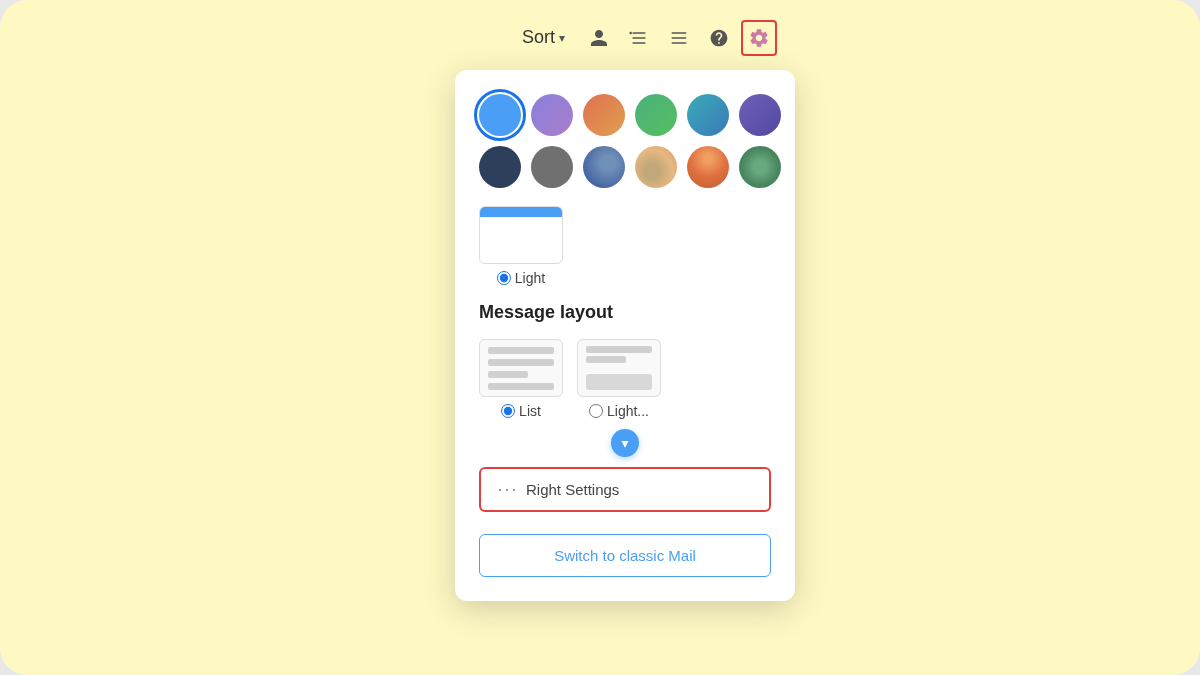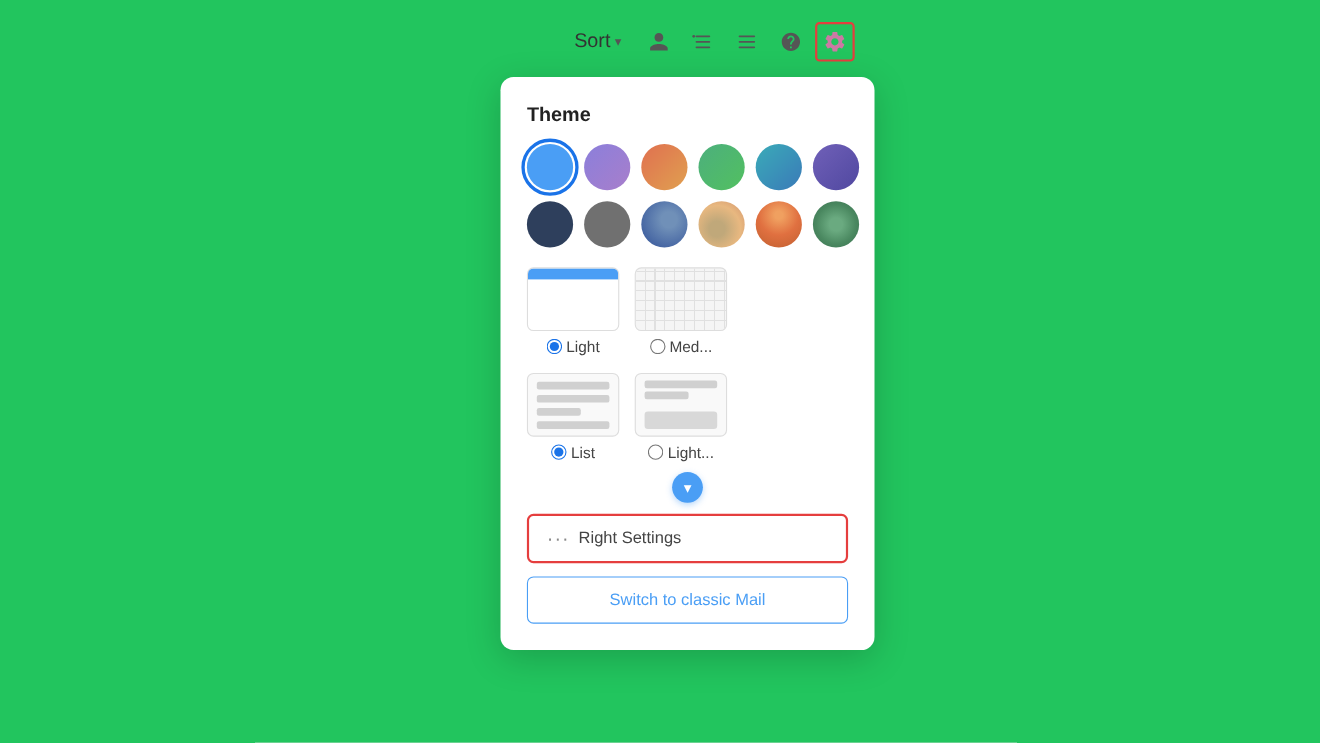--- a/index.html
+++ b/index.html
@@ -12,24 +12,25 @@
       display: flex;
       align-items: flex-start;
       justify-content: center;
       overflow: hidden;
     }
 
     .page-wrapper {
       width: 1200px;
       height: 675px;
       position: relative;
-      background: #22c55e;
+      background: #fef9c3;
       display: flex;
       align-items: flex-start;
       justify-content: center;
+      border-radius: 27px;
     }
 
     
     .top-bar {
       position: absolute;
       top: 0;
       right: 415px;
       height: 75px;
       display: flex;
       align-items: center;
@@ -344,21 +345,21 @@
 
     .more-settings-dots {
       font-size: 18px;
       color: #888;
       letter-spacing: 1px;
     }
 
     
     .switch-classic-btn {
       width: 100%;
-      margin-top: 12px;
+      margin-top: 22px;
       padding: 12px;
       background: #fff;
       border: 1.5px solid #4a9ef5;
       border-radius: 6px;
       color: #4a9ef5;
       font-size: 15px;
       font-weight: 500;
       cursor: pointer;
       text-align: center;
     }
@@ -403,21 +404,20 @@
         <svg width="22" height="22" viewBox="0 0 24 24" fill="#cc79a4">
             <path d="M19.14 12.94c.04-.3.06-.61.06-.94 0-.32-.02-.64-.07-.94l2.03-1.58c.18-.14.23-.41.12-.61l-1.92-3.32c-.12-.22-.37-.29-.59-.22l-2.39.96c-.5-.38-1.03-.7-1.62-.94l-.36-2.54c-.04-.24-.24-.41-.48-.41h-3.84c-.24 0-.43.17-.47.41l-.36 2.54c-.59.24-1.13.57-1.62.94l-2.39-.96c-.22-.08-.47 0-.59.22L2.74 8.87c-.12.21-.08.47.12.61l2.03 1.58c-.05.3-.09.63-.09.94s.02.64.07.94l-2.03 1.58c-.18.14-.23.41-.12.61l1.92 3.32c.12.22.37.29.59.22l2.39-.96c.5.38 1.03.7 1.62.94l.36 2.54c.05.24.24.41.48.41h3.84c.24 0 .44-.17.47-.41l.36-2.54c.59-.24 1.13-.56 1.62-.94l2.39.96c.22.08.47 0 .59-.22l1.92-3.32c.12-.22.07-.47-.12-.61l-2.01-1.58zM12 15.6c-1.98 0-3.6-1.62-3.6-3.6s1.62-3.6 3.6-3.6 3.6 1.62 3.6 3.6-1.62 3.6-3.6 3.6z"></path>
           </svg>
       </div>
     </div>
   </div>
 
   <div class="settings-panel">
 
     
-    <div class="section-title">Theme</div>
 
     <div class="theme-colors">
 
       <div class="color-row">
         <button class="color-circle selected" style="background: #4a9ef5;"></button>
         <button class="color-circle" style="background: linear-gradient(135deg, #8b7fdb, #a87ecb);"></button>
         <button class="color-circle" style="background: linear-gradient(135deg, #e07050, #e0a050);"></button>
         <button class="color-circle" style="background: linear-gradient(135deg, #4caf7d, #52c060);"></button>
         <button class="color-circle" style="background: linear-gradient(135deg, #3aabb8, #3a7ab8);"></button>
         <button class="color-circle" style="background: linear-gradient(135deg, #7060b8, #5048a0);"></button>
@@ -435,31 +435,25 @@
 
     
     <div class="bg-options">
       <div class="bg-option">
         <div class="bg-preview light-preview"></div>
         <label class="radio-label">
           <input type="radio" name="density" checked="" style="">
           <span>Light</span>
         </label>
       </div>
-      <div class="bg-option">
-        <div class="bg-preview medium-preview"></div>
-        <label class="radio-label">
-          <input type="radio" name="density" style="">
-          <span>Med...</span>
-        </label>
-      </div>
     </div>
 
     
     <div class="layout-section">
+      <div class="section-title">Message layout</div>
       <div class="layout-options">
 
         <div class="layout-option">
           <div class="layout-preview">
             <div class="line"></div>
             <div class="line"></div>
             <div class="line short"></div>
             <div class="line"></div>
           </div>
           <label class="radio-label">

